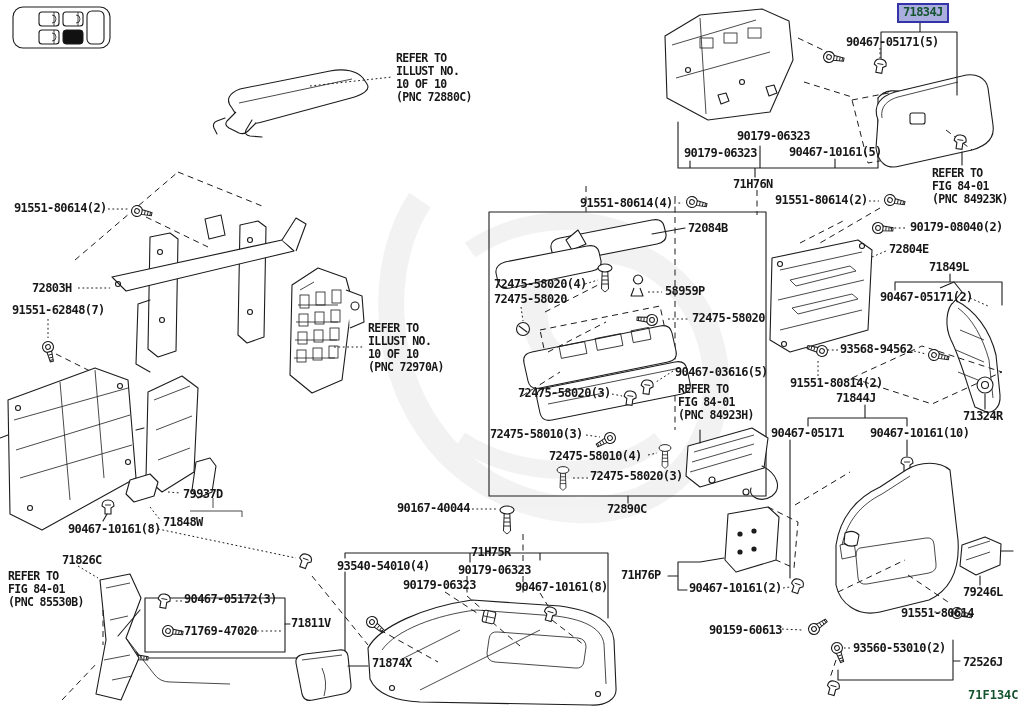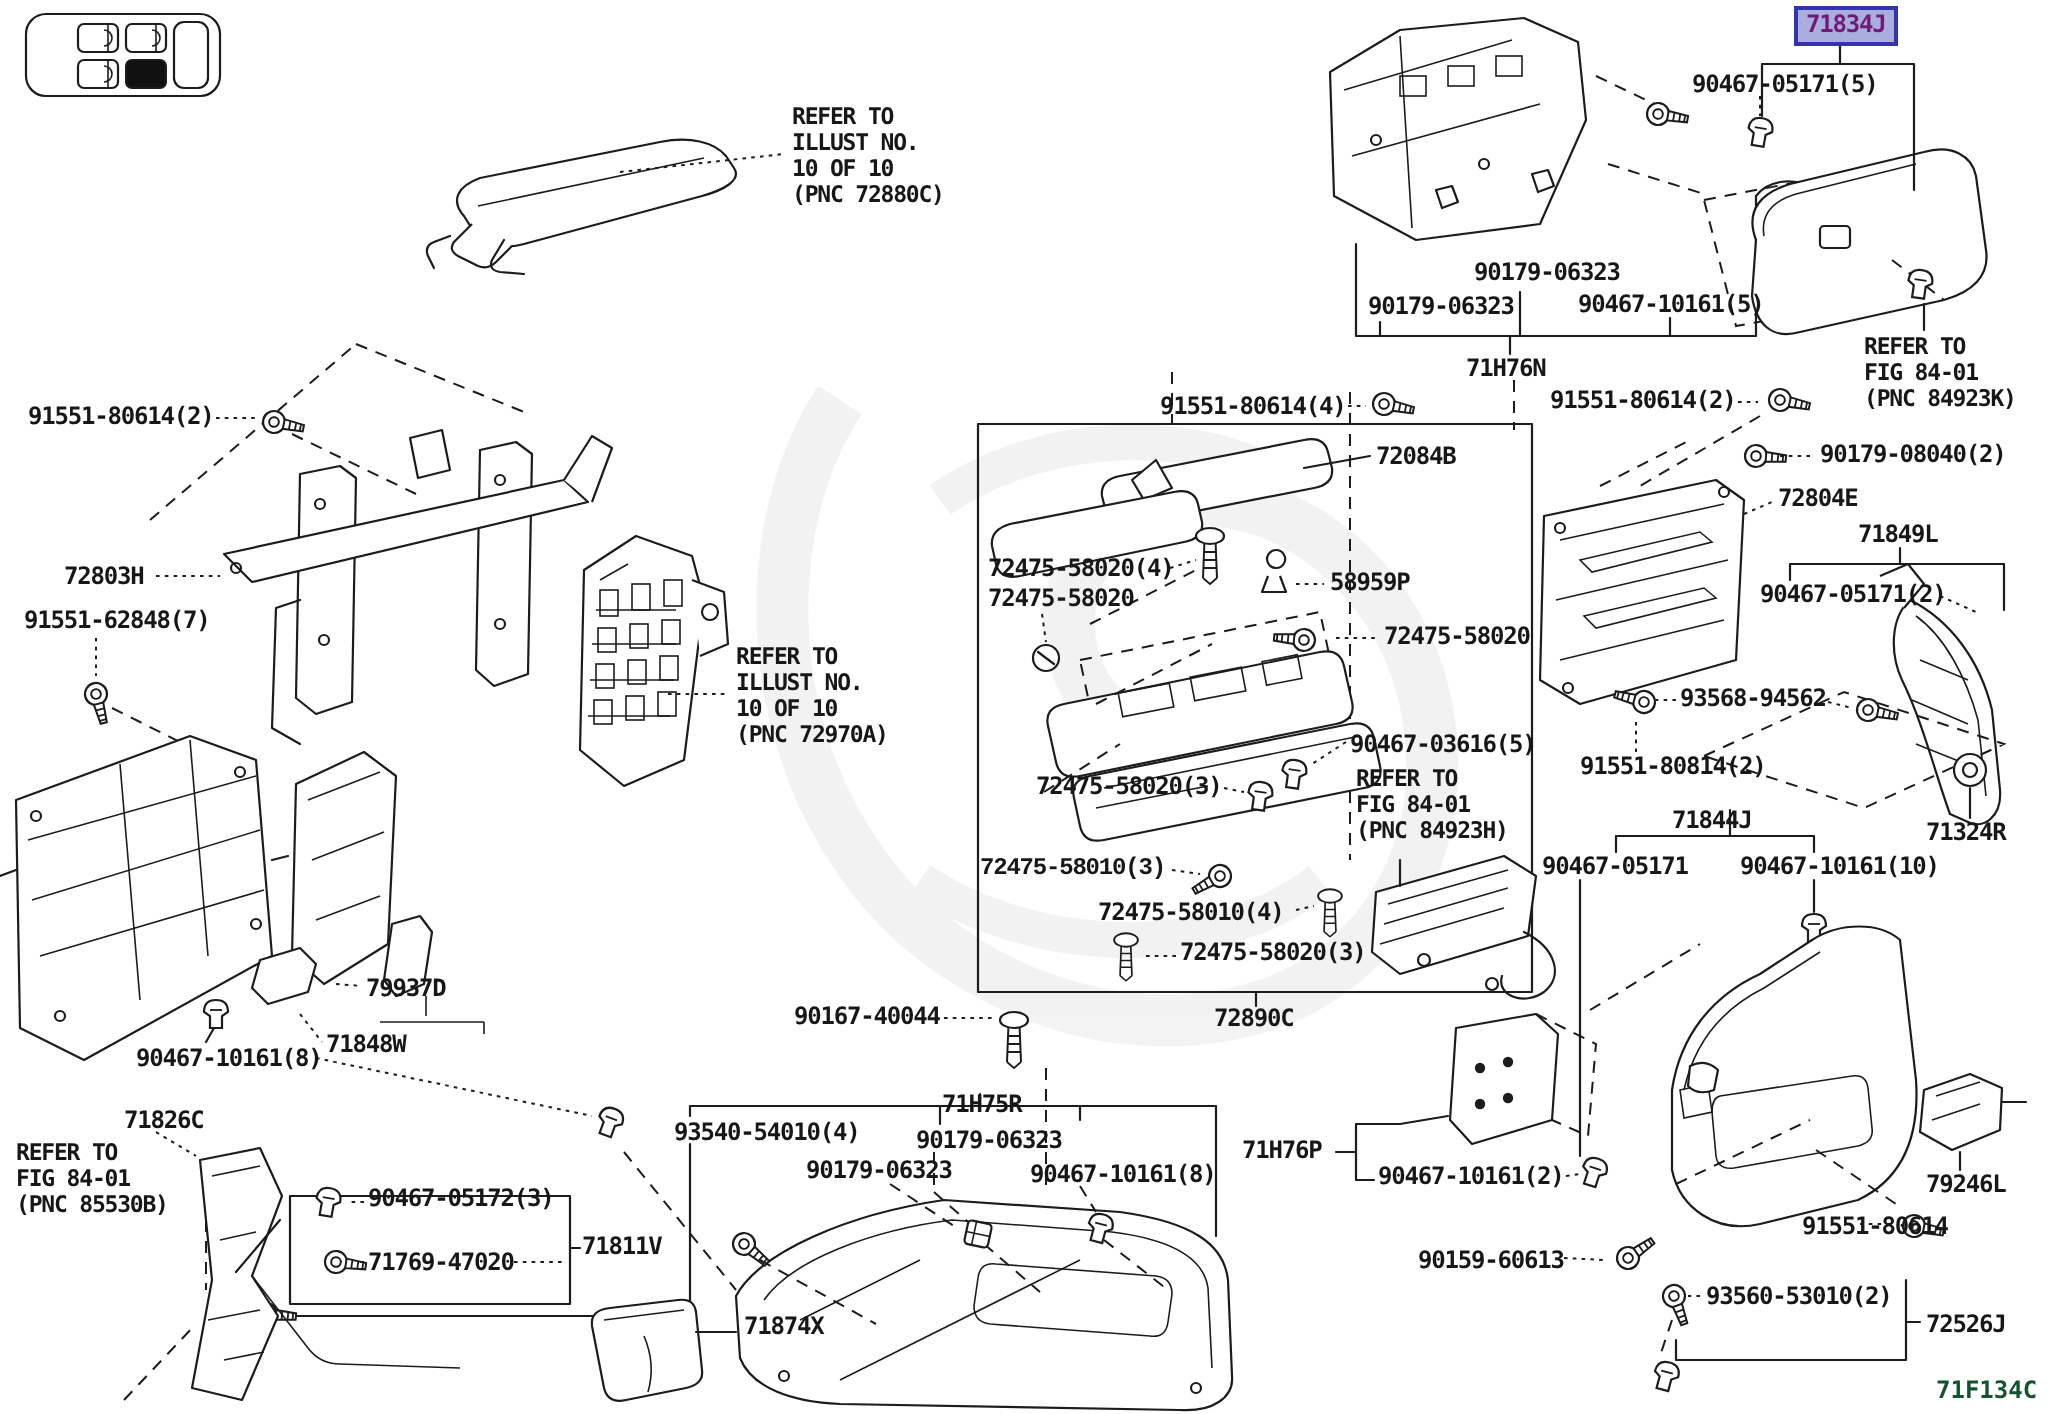--- a/index.html
+++ b/index.html
@@ -3,21 +3,21 @@
 <meta charset="utf-8">
 <style>
   html,body{margin:0;padding:0;background:#ffffff;}
   #stage{position:relative;width:1024px;height:707px;background:#ffffff;overflow:hidden;
          font-family:"DejaVu Sans Mono","Liberation Mono",monospace;}
   #artwork{position:absolute;left:0;top:0;z-index:1;}
   #labels-layer{position:absolute;left:0;top:0;width:1024px;height:707px;z-index:2;}
   .lbl{position:absolute;font-weight:bold;font-size:12px;line-height:13px;
        letter-spacing:-0.6px;color:#171717;white-space:pre-line;}
   .lbl.note{font-size:11.5px;}
-  .lbl.hl{background:#a9aede;border:2px solid #3434a8;color:#701a75;
+  .lbl.hl{background:#a9aede;border:2px solid #3434a8;color:#14532d;
           padding:0 4px 1px 4px;line-height:15px;}
   .lbl.code{color:#14532d;letter-spacing:0;}
 </style>
 </head>
 <body>
 
 <div id="stage">
 
 <svg id="artwork" width="1024" height="707" viewBox="0 0 1024 707" xmlns="http://www.w3.org/2000/svg">
   <defs>
@@ -381,23 +381,23 @@
       <div class="lbl" style="left: 494px; top: 293px;">72475-58020</div>
       <div class="lbl" style="left: 665px; top: 285px;">58959P</div>
       <div class="lbl" style="left: 692px; top: 312px;">72475-58020</div>
       <div class="lbl" style="left: 840px; top: 343px;">93568-94562</div>
       <div class="lbl" style="left: 675px; top: 366px;">90467-03616(5)</div>
       <div class="lbl note" style="left: 678px; top: 383px;">REFER TO
 FIG 84-01
 (PNC 84923H)</div>
       <div class="lbl" style="left: 518px; top: 387px;">72475-58020(3)</div>
       <div class="lbl" style="left: 790px; top: 377px;">91551-80814(2)</div>
-      <div class="lbl" style="left: 836px; top: 392px; margin-top: 12px;">71844J</div>
+      <div class="lbl" style="left: 836px; top: 392px;">71844J</div>
       <div class="lbl" style="left: 963px; top: 410px;">71324R</div>
-      <div class="lbl" style="left: 490px; top: 428px; font-family: Liberation Mono, monospace;">72475-58010(3)</div>
+      <div class="lbl" style="left: 490px; top: 428px;">72475-58010(3)</div>
       <div class="lbl" style="left: 771px; top: 427px;">90467-05171</div>
       <div class="lbl" style="left: 870px; top: 427px;">90467-10161(10)</div>
       <div class="lbl" style="left: 549px; top: 450px;">72475-58010(4)</div>
       <div class="lbl" style="left: 590px; top: 470px;">72475-58020(3)</div>
       <div class="lbl" style="left: 183px; top: 488px;">79937D</div>
       <div class="lbl" style="left: 163px; top: 516px;">71848W</div>
       <div class="lbl" style="left: 68px; top: 523px;">90467-10161(8)</div>
       <div class="lbl" style="left: 397px; top: 502px;">90167-40044</div>
       <div class="lbl" style="left: 607px; top: 503px;">72890C</div>
       <div class="lbl" style="left: 471px; top: 546px; text-align: center;">71H75R</div>

